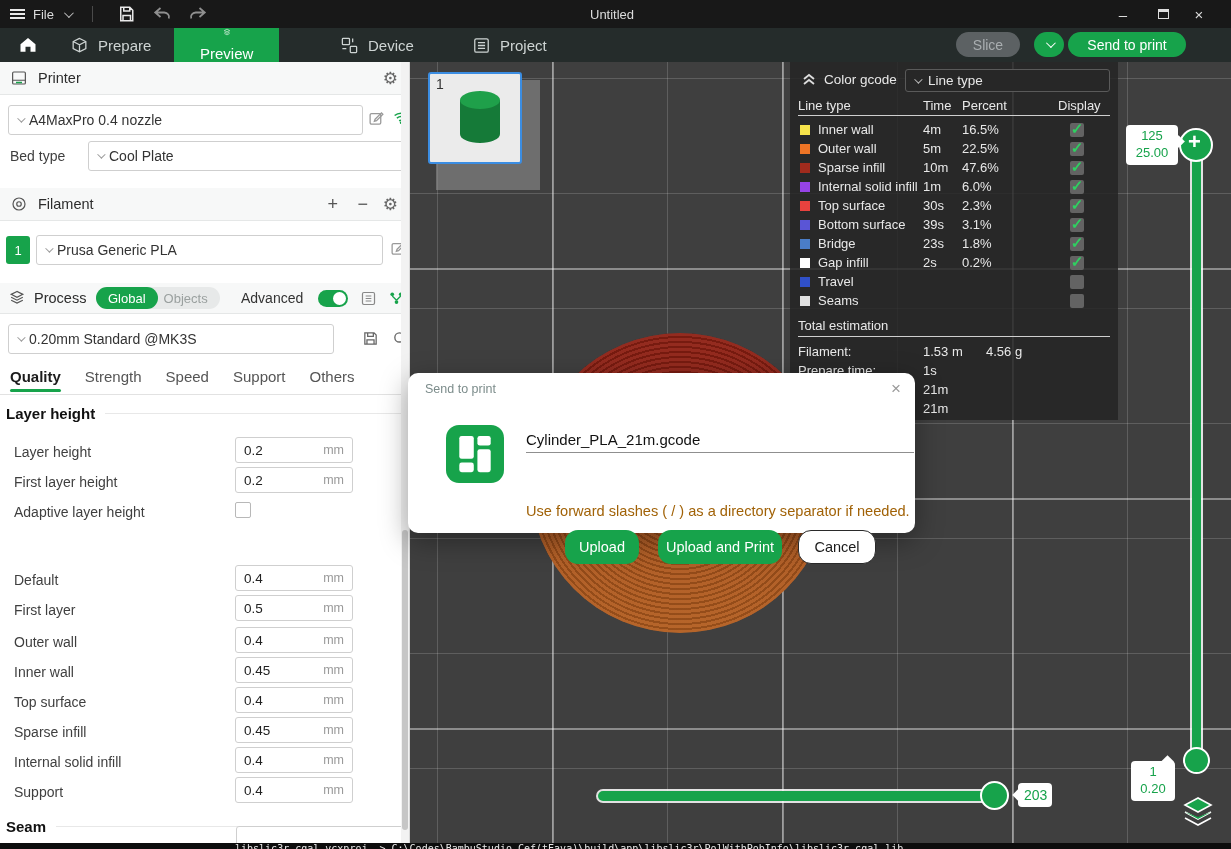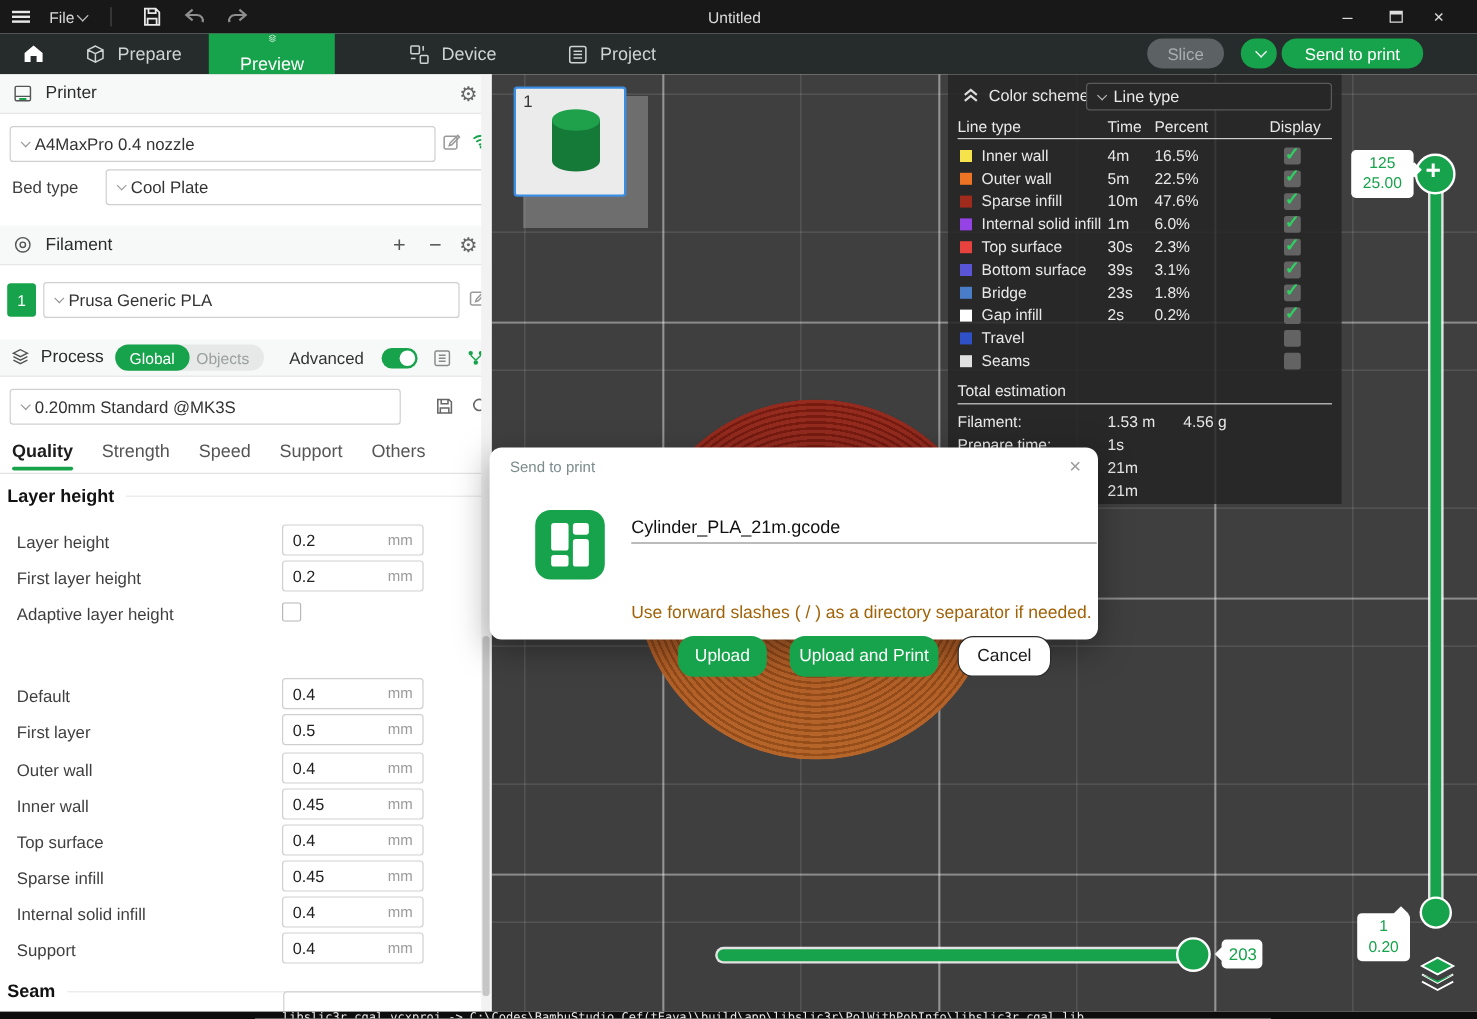--- a/index.html
+++ b/index.html
@@ -92,21 +92,21 @@
   #statusbar div{position:absolute;left:235px;top:0px;font-family:"DejaVu Sans Mono",monospace;font-size:10px;color:#e8e8e8;white-space:nowrap;}
   #peek-input{position:absolute;left:236px;top:764px;width:176px;height:20px;border:1px solid #cfcfcf;border-radius:3px;background:#fff;}
   svg{display:block;}
 </style>
 </head>
 <body>
 
 <div id="app">
 
   <div class="abs" id="titlebar">
-    <div class="tb-item" style="left:10px;gap:16px;">
+    <div class="tb-item" style="left:10px;gap:8px;">
       <span class="burger">
           <span></span>
           <span></span>
           <span></span>
         </span>
       <span>File</span>
     </div>
     <div class="tb-item" style="left:64px;">
         <span class="chev"></span>
       </div>
@@ -353,21 +353,21 @@
       <svg width="56" height="62" viewBox="0 0 56 62" style="margin:14px 0 0 22px;">
         <path d="M8 12v34a20 9 0 0 0 40 0V12" fill="#157a38"></path>
         <ellipse cx="28" cy="12" rx="20" ry="9" fill="#1fa04a"></ellipse>
       </svg>
     </div>
 
     <div id="legend">
       <svg width="14" height="13" viewBox="0 0 14 13" style="position:absolute;left:12px;top:11px;">
           <path d="M2 6 7 2l5 4 M2 11 7 7l5 4" fill="none" stroke="#ddd" stroke-width="1.8"></path>
         </svg>
-      <span style="position:absolute;left:34px;top:10px;font-size:13.5px;">Color scheme</span>
+      <span style="position:absolute;left:34px;top:10px;font-size:13.5px;">Color gcode</span>
       <div class="lt-select">
         <span class="chev"></span>
         <span>Line type</span>
       </div>
       <div style="position:absolute;top:36px;left:0;width:328px;">
         <span style="position:absolute;left:8px;">Line type</span>
         <span style="position:absolute;left:133px;">Time</span>
         <span style="position:absolute;left:172px;">Percent</span>
         <span style="position:absolute;left:268px;">Display</span>
       </div>

